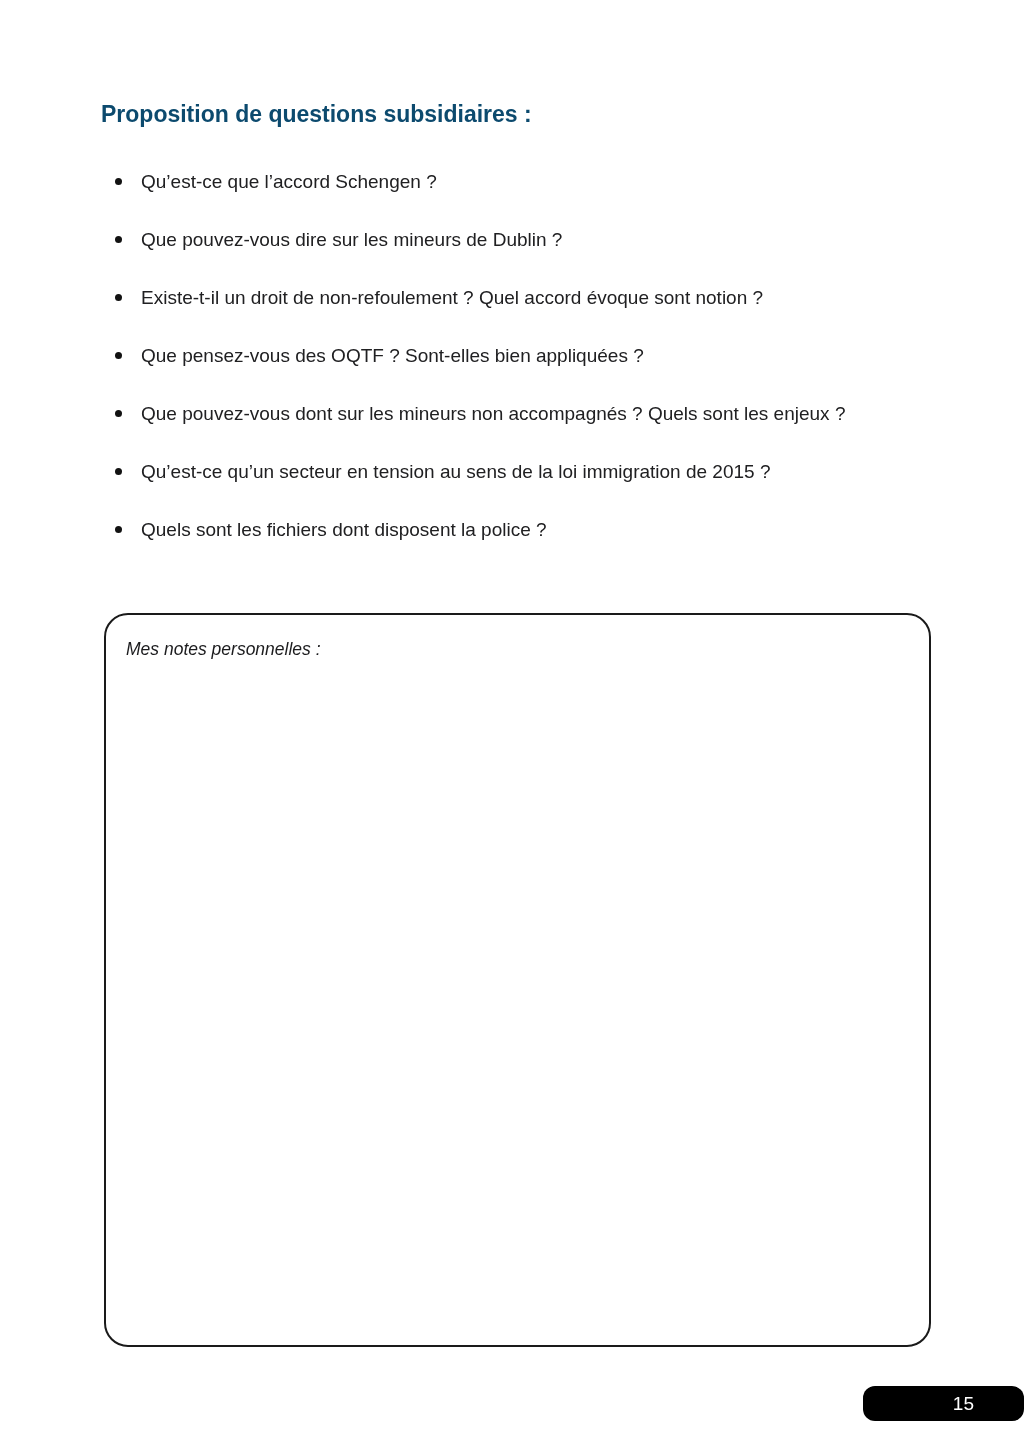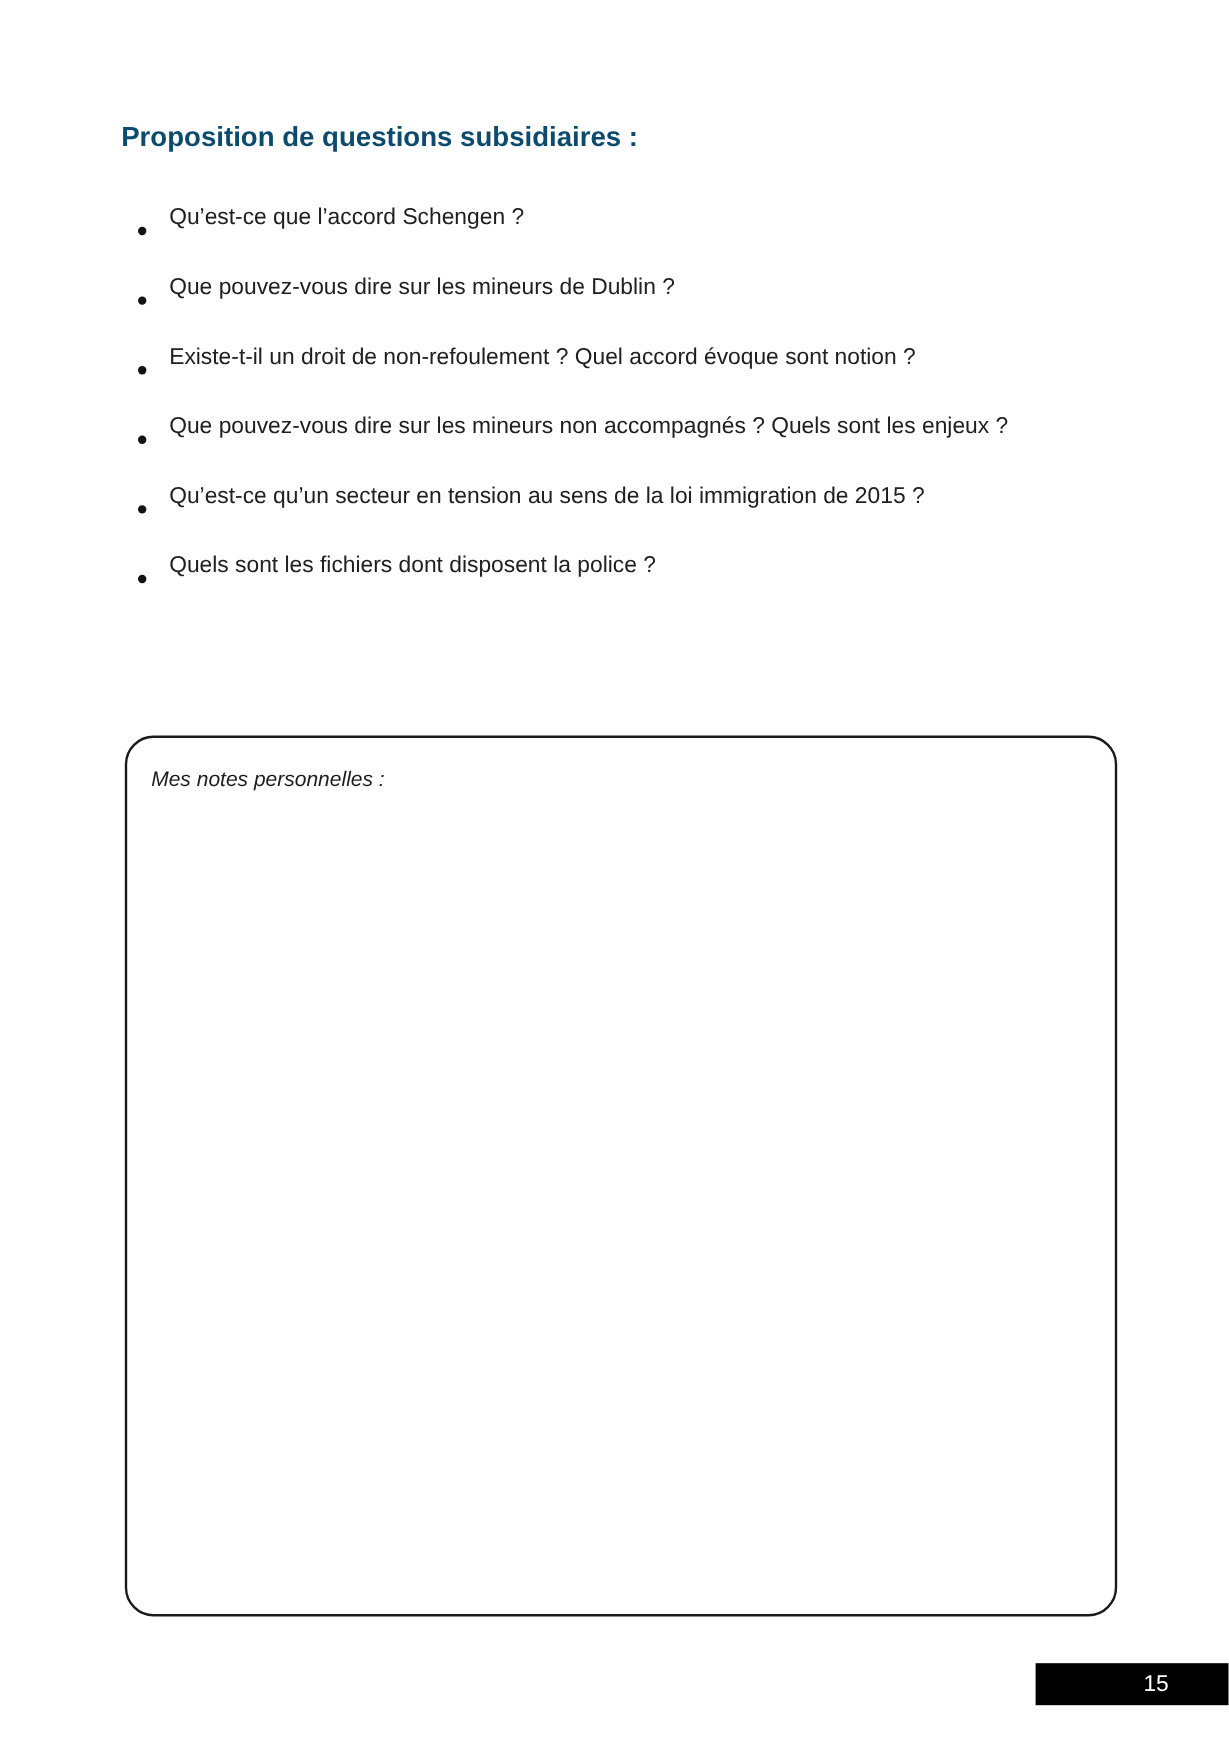--- a/index.html
+++ b/index.html
@@ -30,21 +30,21 @@
     font-weight: 700;
     color: #0c4a6e;
   }
   .questions {
     list-style: none;
     margin: 37px 0 0 0;
     padding: 0;
   }
   .question-item {
     display: flex;
-    align-items: flex-end;
+    align-items: flex-start;
     margin-top: 29px;
     font-size: 19px;
     line-height: 29px;
     color: #202022;
   }
   .question-item:first-child {
     margin-top: 0;
   }
   .bullet {
     flex: none;
@@ -81,20 +81,21 @@
     top: 1386px;
     right: 0;
     width: 161px;
     height: 35px;
     background: #000000;
     box-sizing: border-box;
     display: flex;
     align-items: center;
     justify-content: flex-end;
     padding-right: 50px;
+    border-radius: 12px;
   }
   .page-number {
     color: #ffffff;
     font-size: 19px;
     line-height: 1;
   }
 </style>
 </head>
 <body>
 
@@ -111,21 +112,25 @@
       <li class="question-item">
         <span class="bullet"></span>
         <span class="question-text">Que pouvez-vous dire sur les mineurs de Dublin ?</span>
       </li>
       <li class="question-item">
         <span class="bullet"></span>
         <span class="question-text">Existe-t-il un droit de non-refoulement ? Quel accord évoque sont notion ?</span>
       </li>
       <li class="question-item">
         <span class="bullet"></span>
-        <span class="question-text">Que pouvez-vous dire sur les mineurs non accompagnés ? Quels sont les enjeux ?</span>
+        <span class="question-text">Que pensez-vous des OQTF ? Sont-elles bien appliquées ?</span>
+      </li>
+      <li class="question-item">
+        <span class="bullet"></span>
+        <span class="question-text">Que pouvez-vous dont sur les mineurs non accompagnés ? Quels sont les enjeux ?</span>
       </li>
       <li class="question-item">
         <span class="bullet"></span>
         <span class="question-text">Qu’est-ce qu’un secteur en tension au sens de la loi immigration de 2015 ?</span>
       </li>
       <li class="question-item">
         <span class="bullet"></span>
         <span class="question-text">Quels sont les fichiers dont disposent la police ?</span>
       </li>
     </ul>

